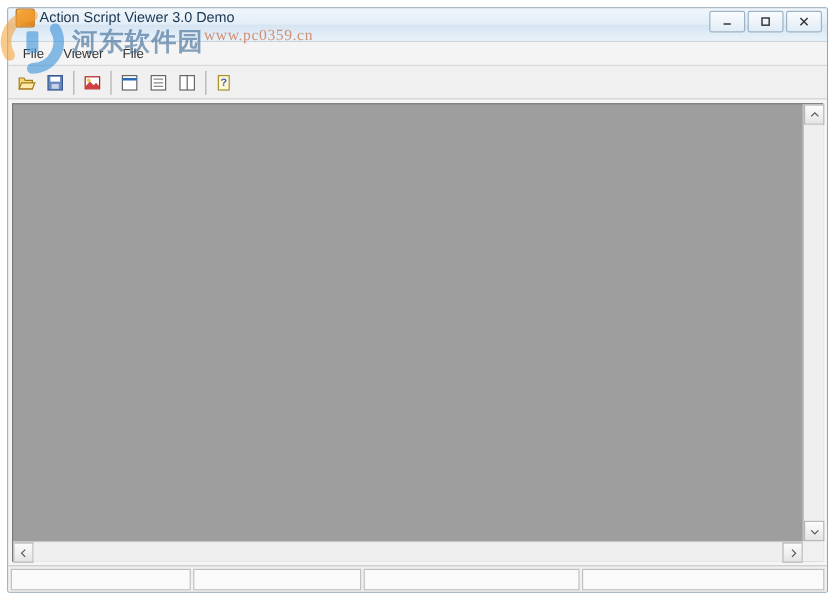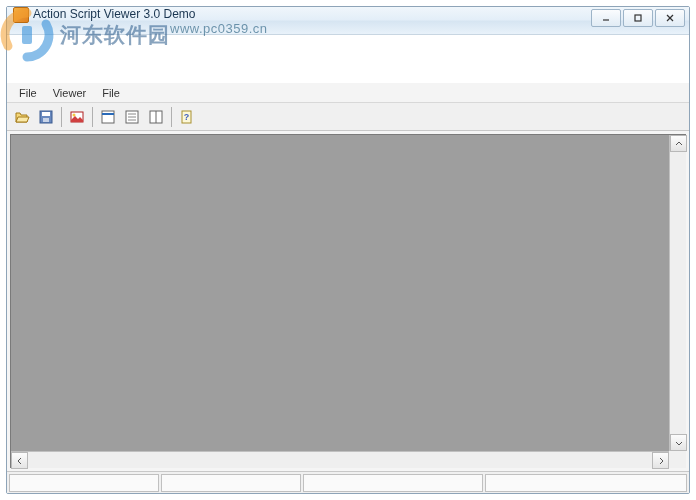--- a/index.html
+++ b/index.html
@@ -65,21 +65,20 @@
       cursor: default;
     }
     .win-btn svg { width: 10px; height: 10px; }
     .menubar {
       height: 20px;
       background: #f4f4f4;
       border-bottom: 1px solid #d8d8d8;
       display: flex;
       align-items: center;
       padding-left: 4px;
-      margin-top: 48px;
     }
     .menu-item {
       padding: 2px 8px;
       color: #333;
       cursor: default;
     }
     .toolbar {
       height: 28px;
       background: #f0f0f0;
       border-bottom: 1px solid #c8c8c8;
@@ -189,22 +188,23 @@
     }
     .wm-cn {
       font-size: 21px;
       font-weight: bold;
       color: #2a5a8a;
       letter-spacing: 1px;
       font-family: "Microsoft YaHei", SimHei, sans-serif;
     }
     .wm-url {
       font-size: 13px;
-      color: #0c4a6e;
+      color: #c2410c;
       letter-spacing: 0.5px;
+      font-family: Liberation Serif, serif;
     }
     .arrow { stroke: #555; stroke-width: 1; fill: none; }
   </style>
 </head>
 <body>
 
 <div class="window">
 
   <div class="titlebar">
     <div class="app-icon"></div>

